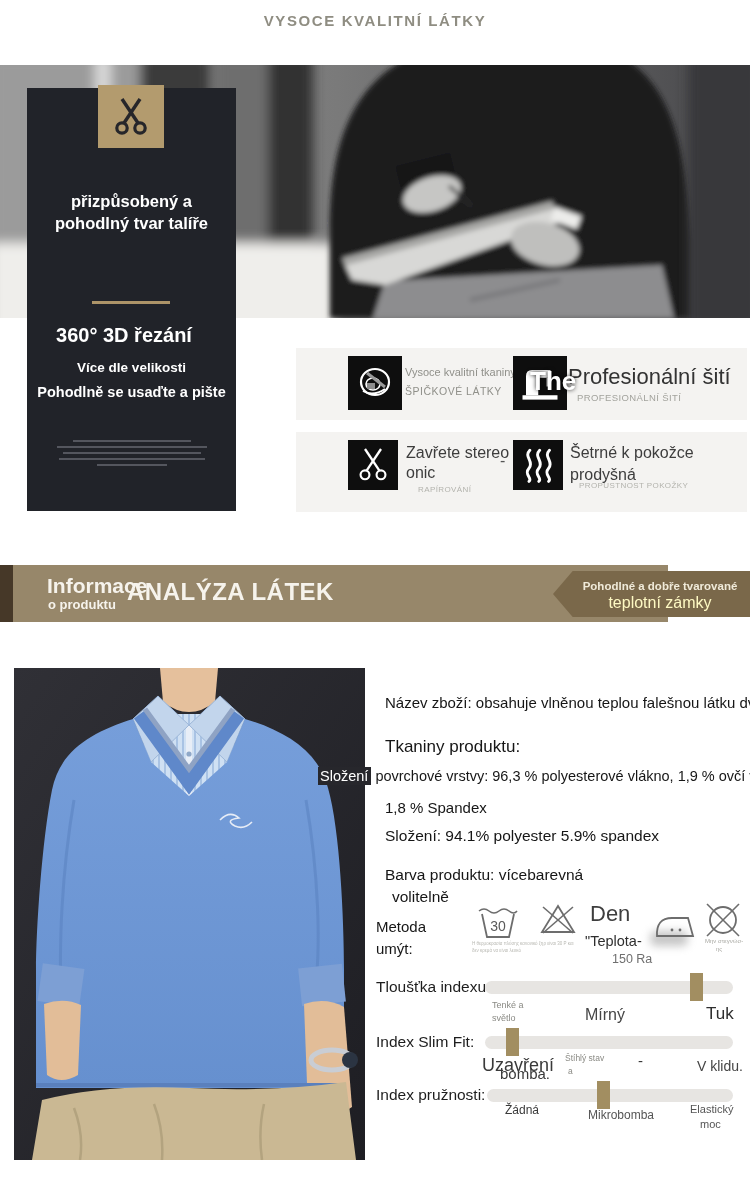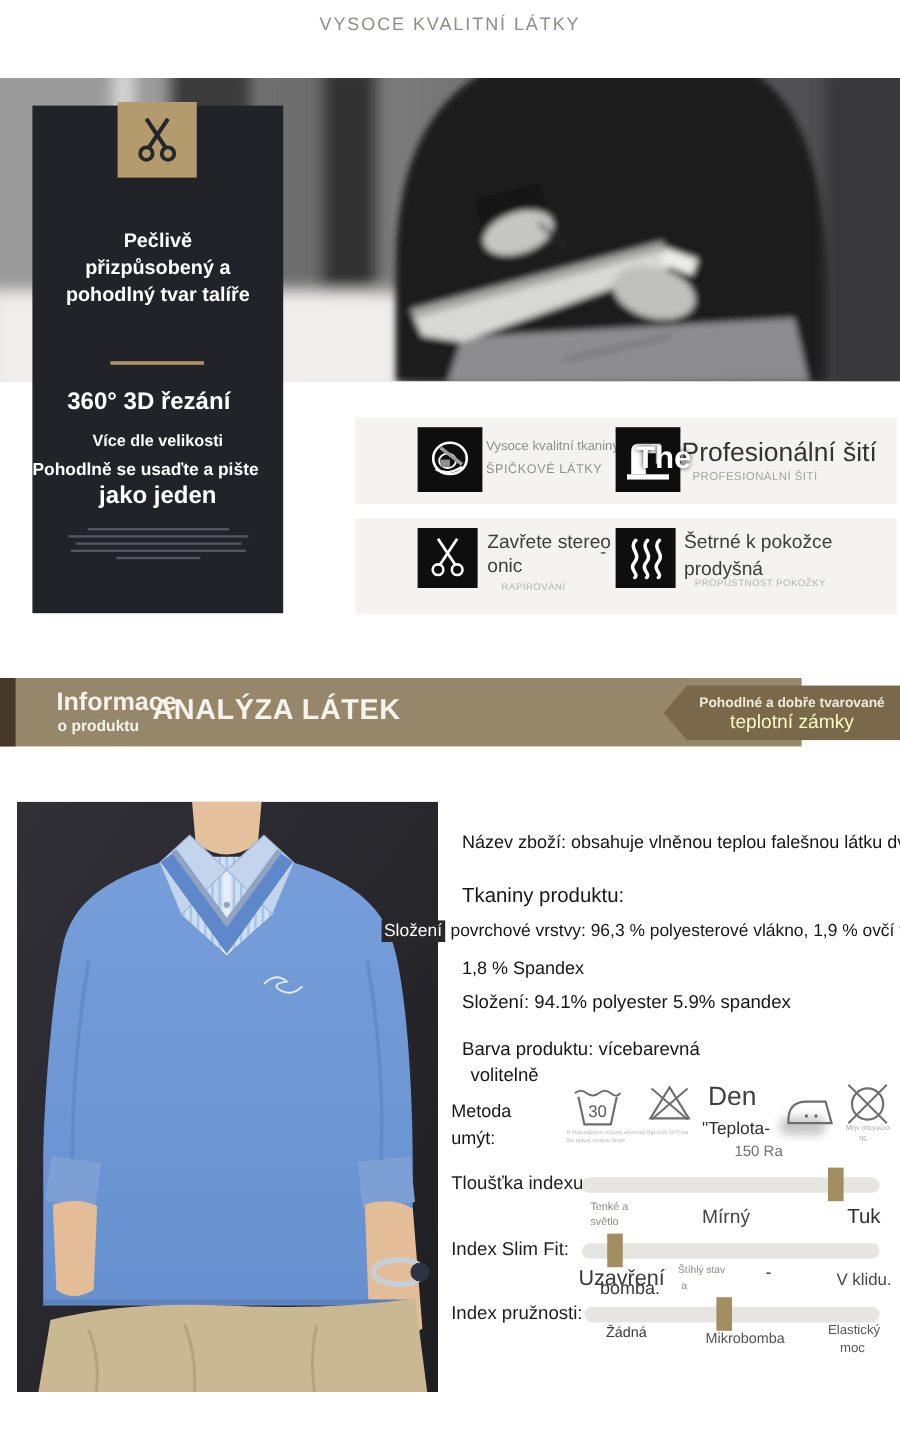--- a/index.html
+++ b/index.html
@@ -3,33 +3,33 @@
 <meta charset="utf-8">
 <style>
   html,body{margin:0;padding:0;}
   .page{position:relative;width:750px;height:1202px;background:#ffffff;overflow:hidden;
         font-family:"Liberation Sans",sans-serif;color:#161616;}
   .abs{position:absolute;}
   .nowrap{white-space:nowrap;}
 
   
   .hdr{top:12px;left:0;width:750px;text-align:center;font-size:15px;letter-spacing:1.6px;
-       color:#8f8d82;font-weight:400;}
+       color:#8f8d82;font-weight:700;}
 
   
   .hero-photo{left:0;top:65px;width:750px;height:253px;overflow:hidden;}
   .hero-panel{left:27px;top:88px;width:209px;height:423px;background:#212329;color:#fff;}
   .panel-icon{left:71px;top:-3px;width:66px;height:63px;background:#b39b6e;
               display:flex;align-items:center;justify-content:center;}
   .panel-headline{left:0;top:102px;width:209px;text-align:center;font-weight:700;
                   font-size:16.5px;line-height:1.35;}
   .panel-divider{left:65px;top:213px;width:78px;height:3px;background:#ad9468;}
   .pt1{left:0;top:236px;width:194px;text-align:center;font-weight:700;font-size:20px;}
   .pt2{left:0;top:272px;width:209px;text-align:center;font-weight:700;font-size:13.5px;}
-  .pt3{left:0;top:296px;width:209px;font-weight:700;font-size:14.5px;}
+  .pt3{left:0;top:296px;width:209px;text-align:center;font-weight:700;font-size:14.5px;}
   .pt4{left:0;top:314px;width:209px;text-align:center;font-weight:700;font-size:20px;}
   .fineline{height:2px;background:#54565e;margin:4px auto;}
 
   
   .features{left:296px;top:348px;width:451px;height:164px;}
   .frow{left:0;width:451px;background:#f4f3f1;}
   .ficon{width:54px;height:54px;background:#0e0e0e;display:flex;align-items:center;justify-content:center;}
   .f-small{font-size:11px;color:#90908a;}
   .f-caps{font-size:10.5px;color:#90908a;letter-spacing:.5px;}
   .f-title{font-size:16px;color:#3d3d3d;}
@@ -109,29 +109,27 @@
   <div class="abs hero-panel">
     <div class="abs panel-icon">
       <svg width="36" height="40" viewBox="0 0 36 40">
         <line x1="9" y1="2" x2="25" y2="26" stroke="#26262a" stroke-width="3.4"></line>
         <line x1="27" y1="2" x2="11" y2="26" stroke="#26262a" stroke-width="3.4"></line>
         <circle cx="9" cy="31" r="5.2" fill="none" stroke="#26262a" stroke-width="3.2"></circle>
         <circle cx="27" cy="31" r="5.2" fill="none" stroke="#26262a" stroke-width="3.2"></circle>
       </svg>
     </div>
     <div class="abs panel-headline">
-      <div>Pečlivě</div>
       <div>přizpůsobený a</div>
       <div>pohodlný tvar talíře</div>
     </div>
     <div class="abs panel-divider"></div>
     <div class="abs pt1">360° 3D řezání</div>
     <div class="abs pt2">Více dle velikosti</div>
     <div class="abs pt3">Pohodlně se usaďte a pište</div>
-    <div class="abs pt4">jako jeden</div>
     <div class="abs" style="left:28px;top:348px;width:153px;">
       <div class="fineline" style="width:118px;"></div>
       <div class="fineline" style="width:150px;"></div>
       <div class="fineline" style="width:138px;"></div>
       <div class="fineline" style="width:146px;"></div>
       <div class="fineline" style="width:70px;"></div>
     </div>
   </div>
 
   <div class="abs features">

